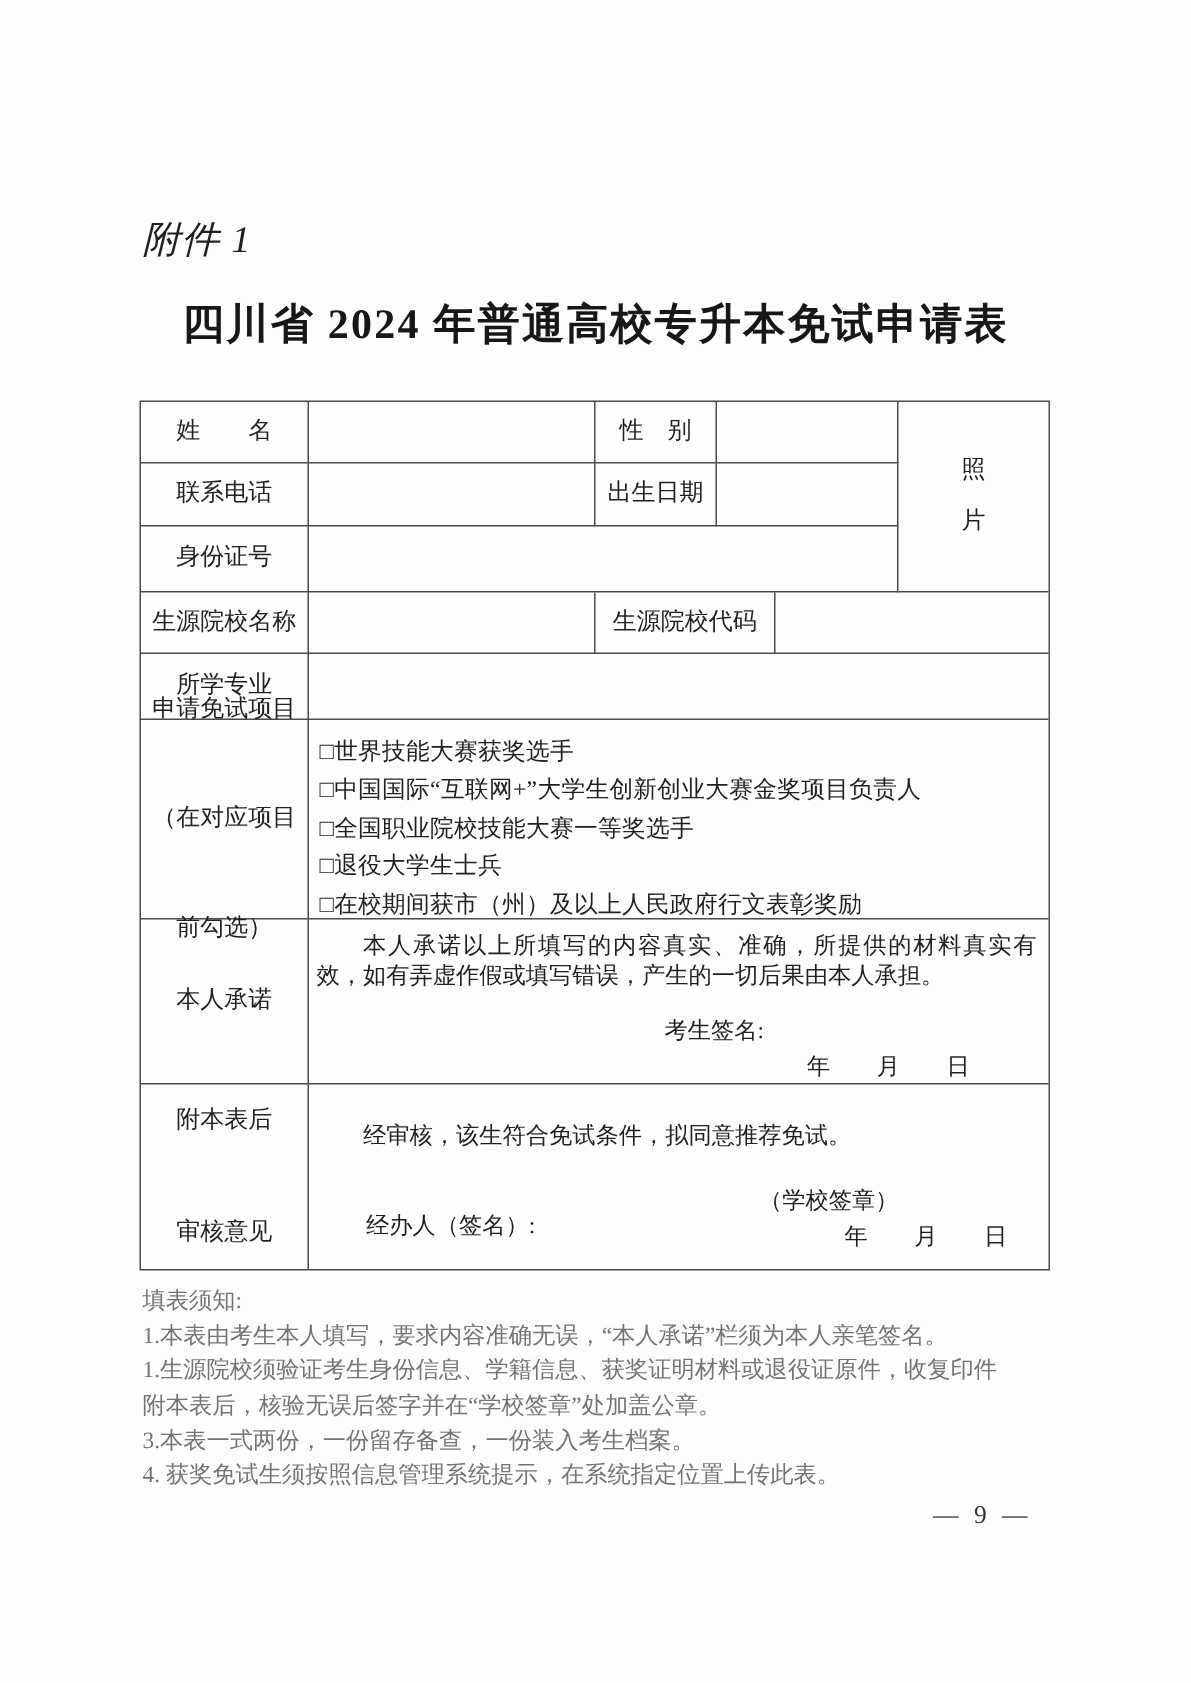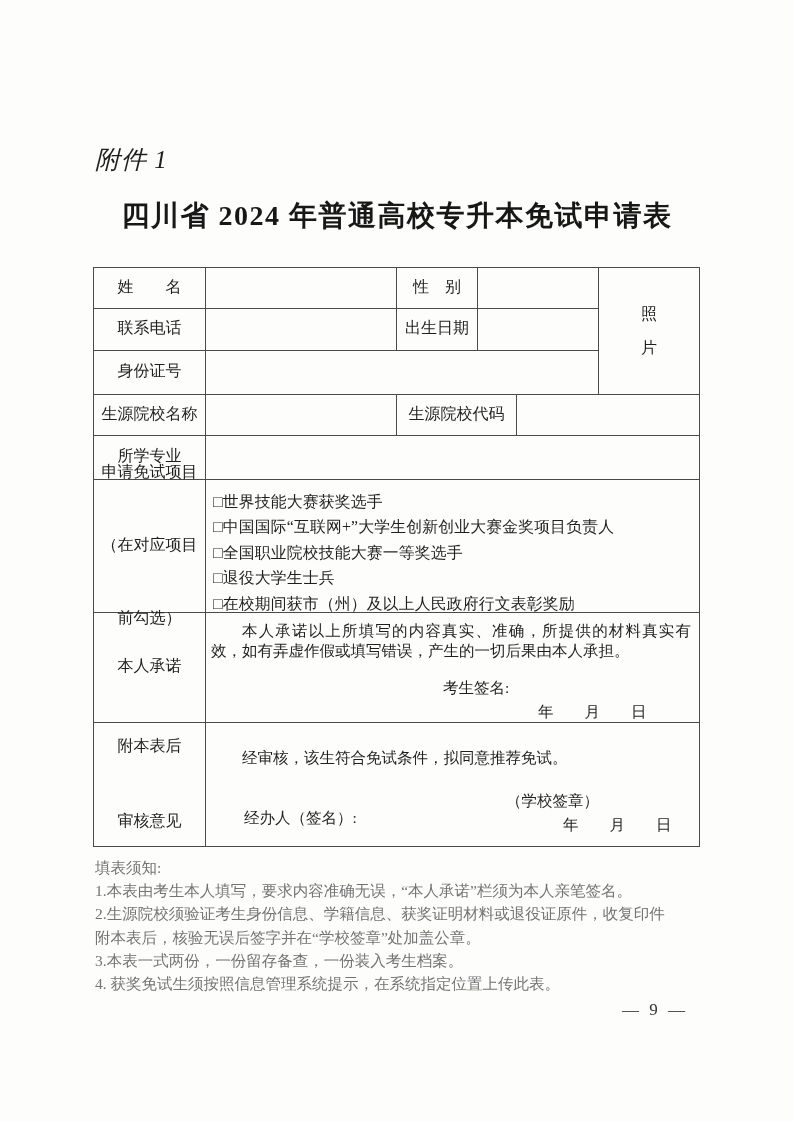--- a/index.html
+++ b/index.html
@@ -126,19 +126,19 @@
     <span class="pos" style="left:38px;top:85px;">经办人（签名）:</span>
     <span class="pos" style="left:300px;top:68px;">（学校签章）</span>
     <span class="pos" style="left:357px;top:92px;">年　　月　　日</span>
   </div>
 
 </div>
 
 <div class="notes">
   <div>填表须知:</div>
   <div>1.本表由考生本人填写，要求内容准确无误，“本人承诺”栏须为本人亲笔签名。</div>
-  <div>2.生源院校须验证考生身份信息、学籍信息、获奖证明材料或退役证原件，收复印件</div>
+  <div>1.生源院校须验证考生身份信息、学籍信息、获奖证明材料或退役证原件，收复印件</div>
   <div>附本表后，核验无误后签字并在“学校签章”处加盖公章。</div>
   <div>3.本表一式两份，一份留存备查，一份装入考生档案。</div>
   <div>4. 获奖免试生须按照信息管理系统提示，在系统指定位置上传此表。</div>
 </div>
 
 <div class="pagenum">— 9 —</div>
 
 </body></html>

